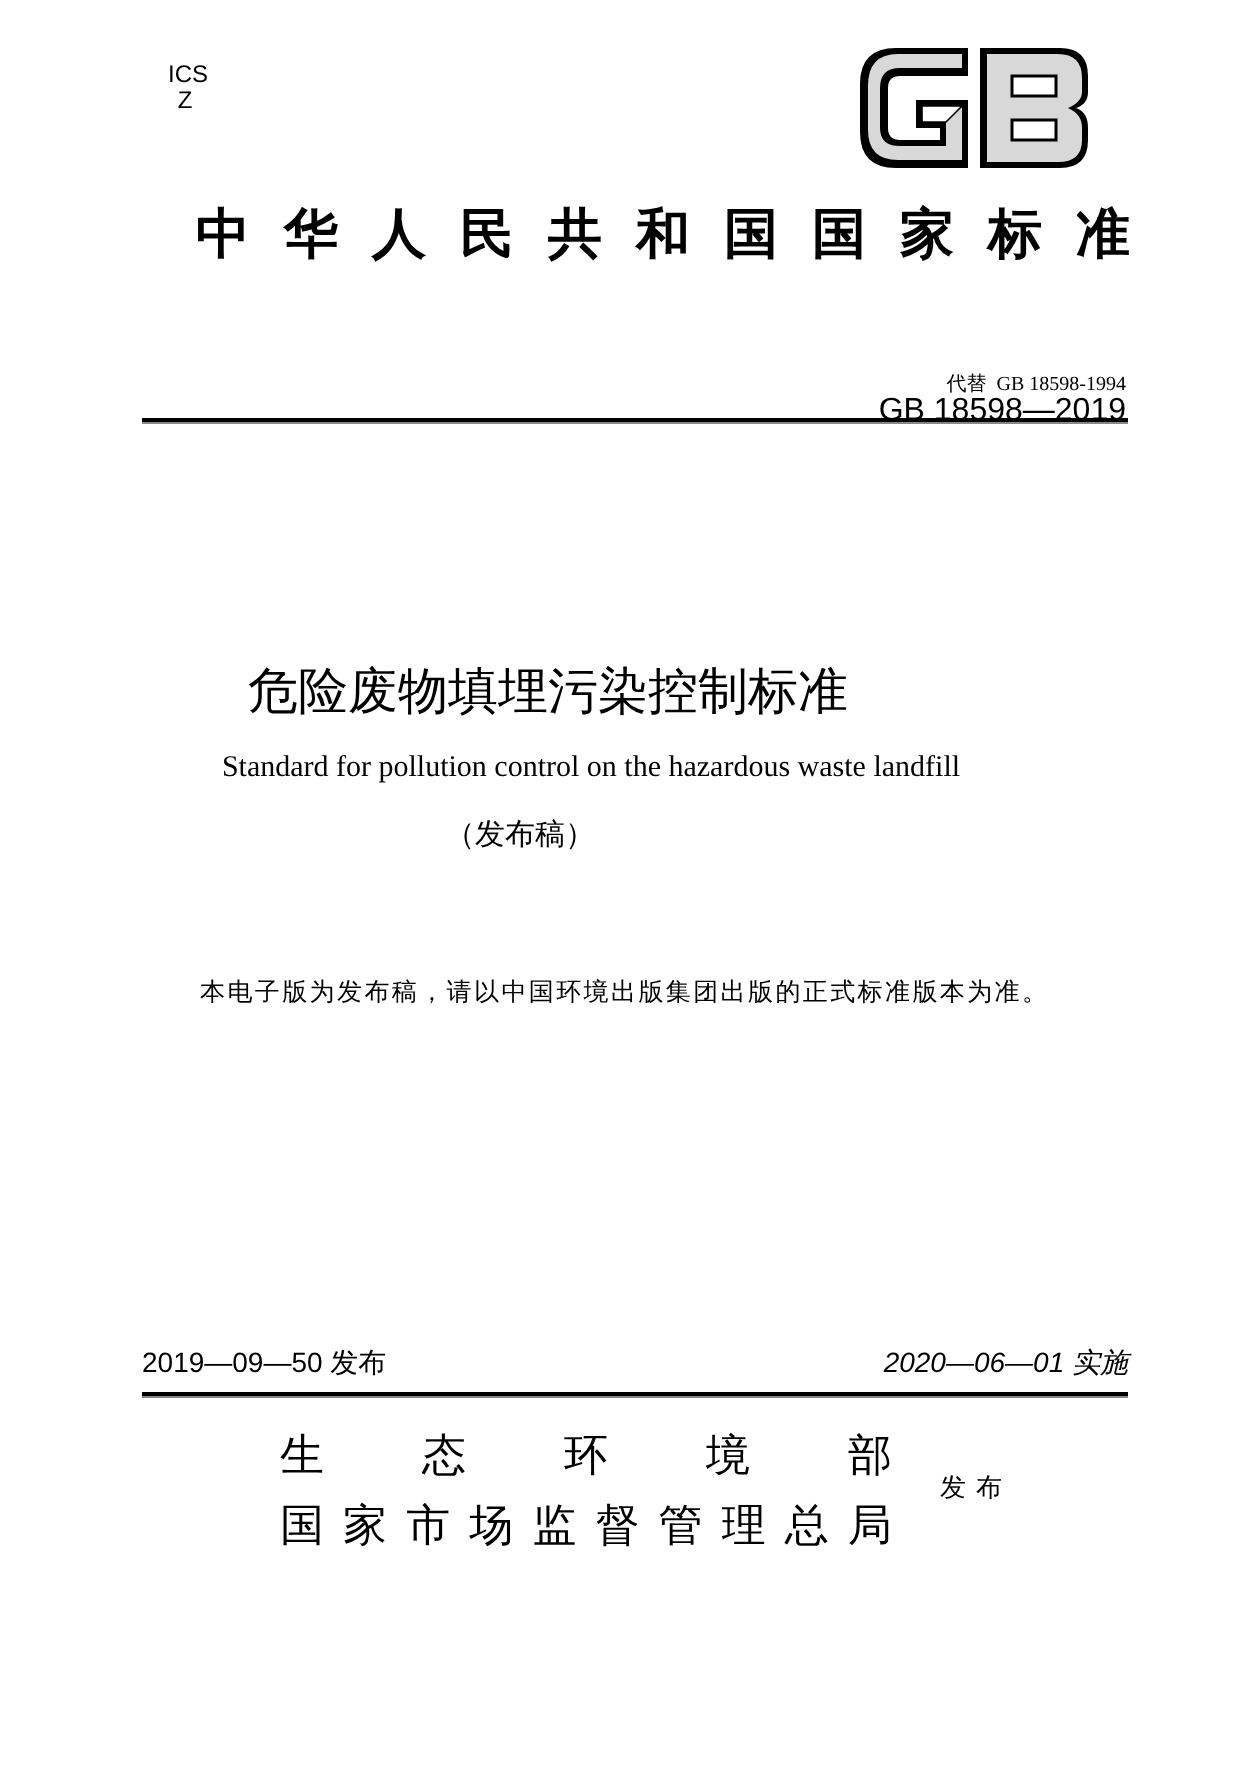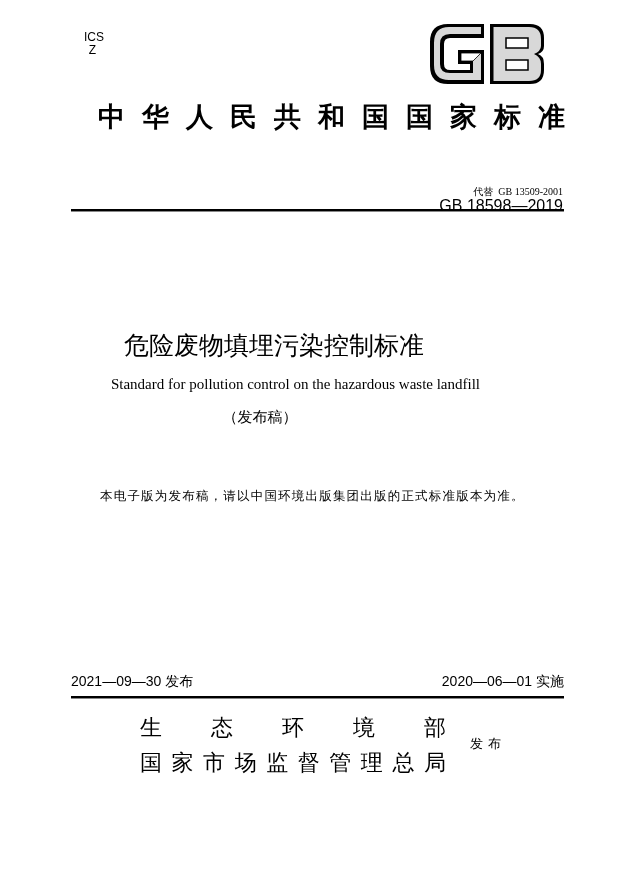--- a/index.html
+++ b/index.html
@@ -95,20 +95,21 @@
 
     .date-publish {
       left: 71px; top: 673px;
       font-size: 14px;
       white-space: nowrap;
     }
     .date-effective {
       right: 59px; top: 673px;
       font-size: 14px;
       white-space: nowrap;
+      font-style: italic;
     }
 
     .issuer-1 {
       left: 140px; top: 713px;
       width: 306px;
       display: flex;
       justify-content: space-between;
       font-family: "DejaVu Serif", "Liberation Serif", serif;
       font-size: 22px;
       white-space: nowrap;
@@ -151,32 +152,32 @@
     <rect x="80" y="40" width="22" height="10" fill="#fff" stroke="#000" stroke-width="1.5"></rect>
     <line x1="67" y1="7" x2="67" y2="61" stroke="#000" stroke-width="1"></line>
   </svg>
 </div>
 
 <div class="abs national-std">中华人民共和国国家标准</div>
 
 <div class="abs std-number">GB 18598—2019</div>
 
 <div class="abs replaces">
-  <span class="cn">代替</span><span>GB 13509-2001</span>
+  <span class="cn">代替</span><span>GB 18598-1994</span>
 </div>
 
 <div class="abs rule top"></div>
 
 <div class="abs title-cn">危险废物填埋污染控制标准</div>
 <div class="abs title-en">Standard for pollution control on the hazardous waste landfill</div>
 <div class="abs draft-label">（发布稿）</div>
 
 <div class="abs notice">本电子版为发布稿，请以中国环境出版集团出版的正式标准版本为准。</div>
 
-<div class="abs date-publish">2021—09—30 发布</div>
+<div class="abs date-publish">2019—09—50 发布</div>
 <div class="abs date-effective">2020—06—01 实施</div>
 
 <div class="abs rule bottom"></div>
 
 <div class="abs issuer-1">
   <span>生</span>
   <span>态</span>
   <span>环</span>
   <span>境</span>
   <span>部</span>

